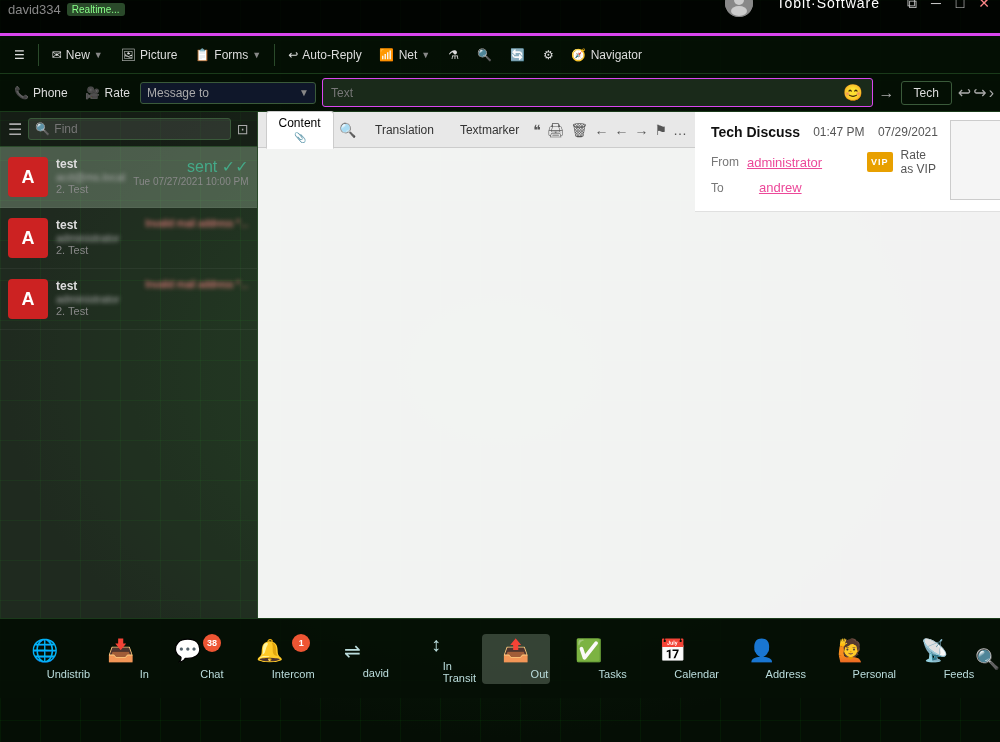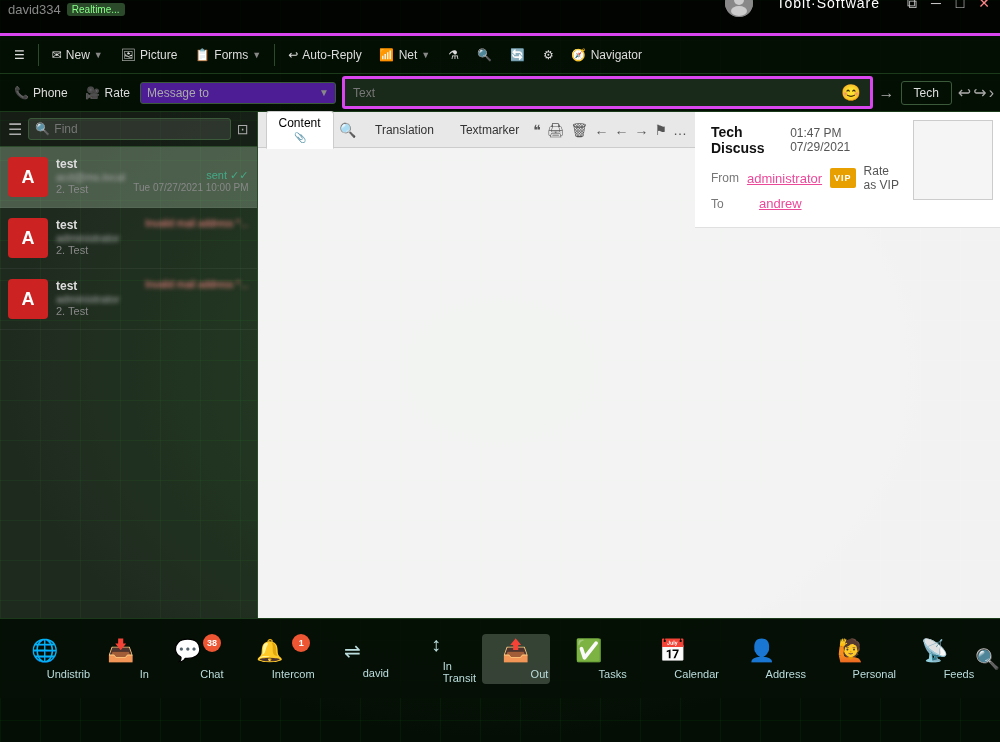--- a/index.html
+++ b/index.html
@@ -54,25 +54,25 @@
     .separator { width: 1px; height: 22px; background: #2a4a2a; margin: 0 3px; }
 
     
     .toolbar2 {
       position: relative; z-index: 10;
       background: rgba(5,15,5,0.85);
       height: 38px; display: flex; align-items: center; padding: 0 6px; gap: 2px;
       border-bottom: 1px solid #1a3a1a;
     }
     .msg-to-select {
-      display: flex; align-items: center; background: #4c1d95; border: 1px solid #3a5a3a;
-      border-radius: 3px; padding: 3px 6px; width: 196px; cursor: pointer; color: #bbb; font-size: 12px;
+      display: flex; align-items: center; background: #0f172a; border: 1px solid #3a5a3a;
+      border-radius: 3px; padding: 3px 6px; width: 176px; cursor: pointer; color: #bbb; font-size: 12px;
     }
     .msg-text-input {
-      flex: 1; background: #1a2a1a; border: 3px solid #d946ef;
+      flex: 1; background: #1a2a1a; border: 1px solid #d946ef;
       border-radius: 3px; padding: 4px 8px; color: #bbb; font-size: 12px;
       display: flex; align-items: center; justify-content: space-between;
     }
     .send-btn {
       display: flex; align-items: center; gap: 4px;
       padding: 4px 12px; background: transparent; border: 1px solid #3a5a3a;
       border-radius: 3px; color: #ddd; font-size: 12px; cursor: pointer;
     }
     .nav-arrows { display: flex; align-items: center; gap: 2px; color: #aaa; }
 
@@ -106,21 +106,21 @@
     .avatar-red {
       width: 40px; height: 40px; border-radius: 4px; background: #cc2222;
       display: flex; align-items: center; justify-content: center;
       color: white; font-weight: bold; font-size: 18px; flex-shrink: 0;
     }
     .msg-content { flex: 1; min-width: 0; }
     .msg-subject { color: #ddd; font-size: 12px; font-weight: 600; white-space: nowrap; overflow: hidden; text-overflow: ellipsis; }
     .msg-from { color: #aaa; font-size: 11px; white-space: nowrap; overflow: hidden; text-overflow: ellipsis; filter: blur(2px); }
     .msg-preview { color: #888; font-size: 11px; white-space: nowrap; overflow: hidden; text-overflow: ellipsis; }
     .msg-meta { text-align: right; flex-shrink: 0; }
-    .msg-status { color: #4a8; font-size: 11px; margin-top: 12px; }
+    .msg-status { color: #4a8; font-size: 16px; }
     .msg-date { color: #888; font-size: 10px; white-space: nowrap; }
     .msg-invalid { color: #f88; font-size: 10px; white-space: nowrap; overflow: hidden; text-overflow: ellipsis; max-width: 120px; filter: blur(2px); }
 
     
     .right-panel {
       flex: 1; background: rgba(255,255,255,0.95); display: flex; flex-direction: row;
     }
     .right-panel-tabs {
       display: flex; align-items: center; background: #e8e8e8; border-bottom: 1px solid #ccc;
       padding: 0 8px; height: 36px; gap: 2px;
@@ -139,21 +139,21 @@
     .email-subject-line { display: flex; justify-content: space-between; align-items: center; margin-bottom: 8px; }
     .email-subject { font-size: 14px; font-weight: 700; color: #111; }
     .email-datetime { color: #555; font-size: 12px; }
     .email-from-row, .email-to-row {
       display: flex; align-items: center; gap: 8px; font-size: 13px; margin-bottom: 4px;
     }
     .field-label { color: #777; font-size: 12px; width: 40px; }
     .field-value { color: #ec4899; font-size: 13px; font-weight: 500; text-decoration: underline; }
     .vip-badge {
       background: #e8a000; color: white; font-size: 9px; font-weight: 700;
-      padding: 5px 4px; border-radius: 2px; letter-spacing: 1px;
+      padding: 5px 4px; border-radius: 2px; letter-spacing: 1px; margin-left: 37px;
     }
     .rate-vip-btn { color: #555; font-size: 12px; cursor: pointer; }
     .thumbnail-area {
       position: absolute; right: 8px; top: 8px; width: 80px; height: 80px;
       border: 1px solid #ccc; background: #f5f5f5;
     }
     .email-body { flex: 1; padding: 12px 16px; background: white; position: relative; }
     .mark-read-row {
       display: flex; align-items: center; gap: 6px; padding: 8px 16px;
       border-top: 1px solid #e0e0e0; background: white; color: #333; font-size: 13px;

